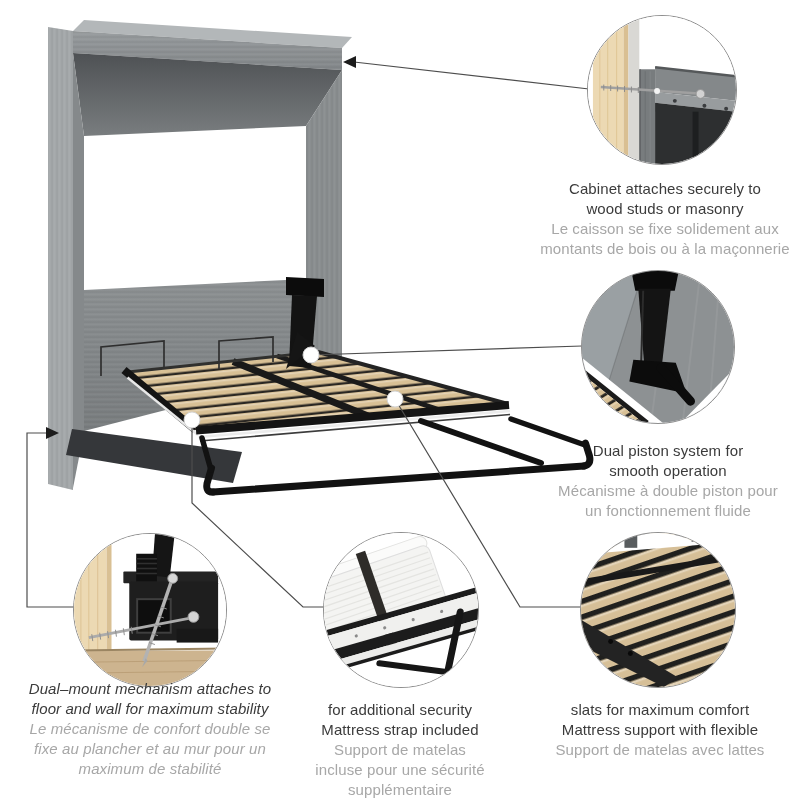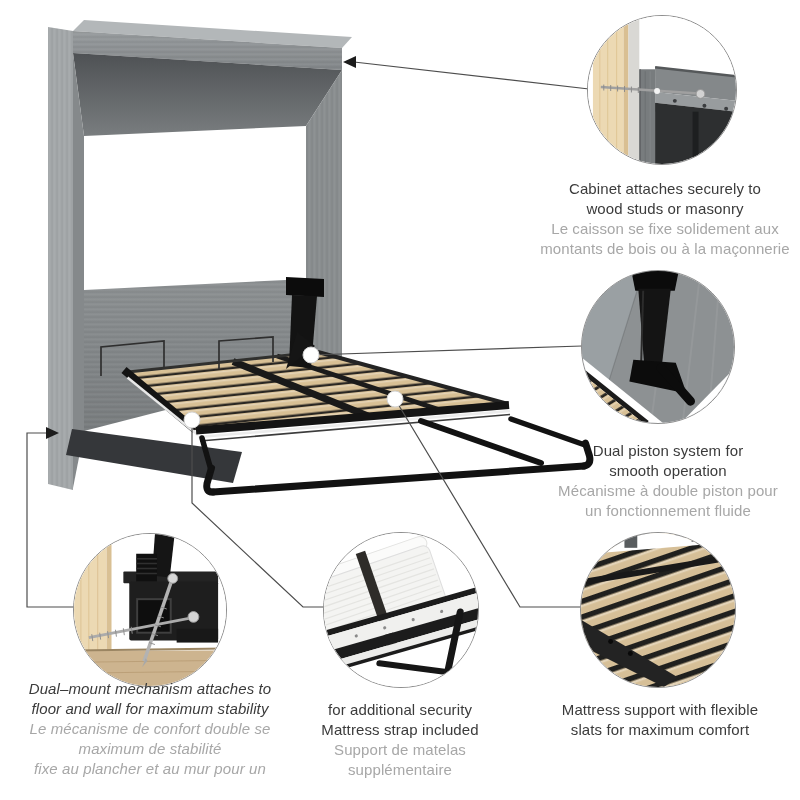--- a/index.html
+++ b/index.html
@@ -288,30 +288,32 @@
 </div>
 
 <div class="caption" style="left:530px;top:441px;width:276px;">
   <div class="cap-en">Dual piston system for</div>
   <div class="cap-en">smooth operation</div>
   <div class="cap-fr">Mécanisme à double piston pour</div>
   <div class="cap-fr">un fonctionnement fluide</div>
 </div>
 
 <div class="caption" style="left:525px;top:700px;width:270px;">
+  <div class="cap-en">slats for maximum comfort</div>
   <div class="cap-en">Mattress support with flexible</div>
-  <div class="cap-en">slats for maximum comfort</div>
+  <div class="cap-fr">Support de matelas avec lattes</div>
 </div>
 
 <div class="caption" style="left:5px;top:679px;width:290px;font-style:italic;">
   <div class="cap-en">Dual–mount mechanism attaches to</div>
   <div class="cap-en">floor and wall for maximum stability</div>
   <div class="cap-fr">Le mécanisme de confort double se</div>
+  <div class="cap-fr">fixe au plancher et au mur pour un</div>
   <div class="cap-fr">maximum de stabilité</div>
-  <div class="cap-fr">fixe au plancher et au mur pour un</div>
 </div>
 
 <div class="caption" style="left:285px;top:700px;width:230px;">
   <div class="cap-en">for additional security</div>
   <div class="cap-en">Mattress strap included</div>
   <div class="cap-fr">Support de matelas</div>
+  <div class="cap-fr">incluse pour une sécurité</div>
   <div class="cap-fr">supplémentaire</div>
 </div>
 
 </body></html>

